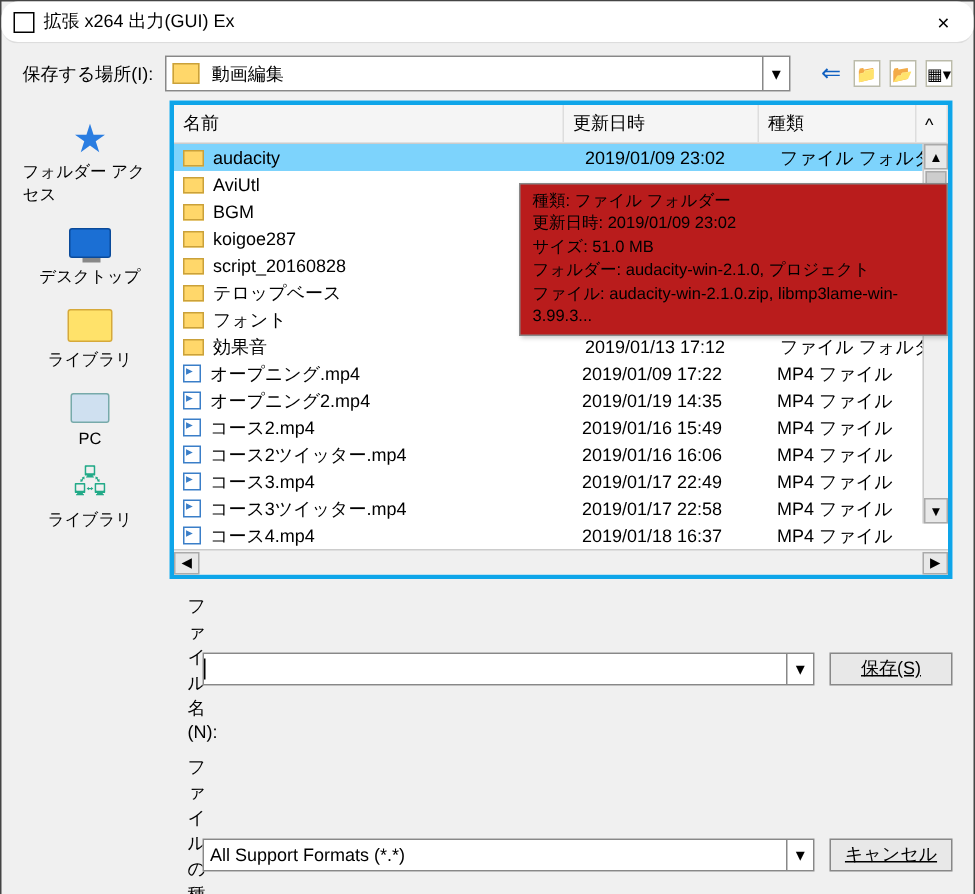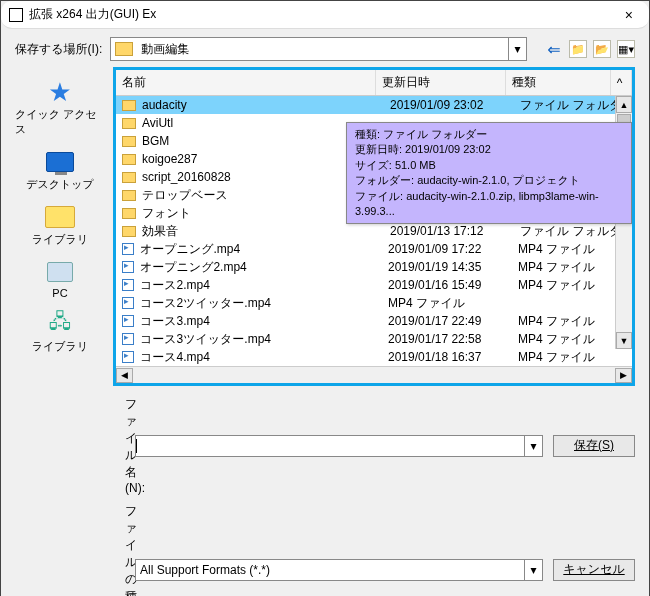--- a/index.html
+++ b/index.html
@@ -35,21 +35,21 @@
 .sort-ind { position:absolute; right:4px; top:0; bottom:0; width:18px; display:flex; align-items:center; justify-content:center; border-left:1px solid #ddd; }
 .file-list { flex:1; overflow:hidden; position:relative; }
 .row { display:flex; align-items:center; font-size:12px; height:18px; padding:0 6px; }
 .row.sel { background:#7dd3fc; }
 .row .ico-f { width:14px; height:11px; background:#ffd76a; border:1px solid #caa13a; margin-right:6px; flex-shrink:0; }
 .row .ico-v { width:12px; height:12px; background:#fff; border:1px solid #3a7ec8; margin-right:6px; flex-shrink:0; position:relative; }
 .row .ico-v:after { content:"▸"; position:absolute; left:1px; top:-2px; font-size:9px; color:#3a7ec8; }
 .row .name { width:248px; overflow:hidden; white-space:nowrap; }
 .row .date { width:130px; }
 .row .type { flex:1; white-space:nowrap; overflow:hidden; }
-.tooltip { position:absolute; left:230px; top:26px; background:#c4b5fd; border:1px solid #888; padding:4px 8px; font-size:11px; line-height:1.4; z-index:5; box-shadow:1px 1px 3px rgba(0,0,0,.2); min-width:270px; }
+.tooltip { position:absolute; left:230px; top:26px; background:#b91c1c; border:1px solid #888; padding:4px 8px; font-size:11px; line-height:1.4; z-index:5; box-shadow:1px 1px 3px rgba(0,0,0,.2); min-width:270px; }
 .hscroll { height:17px; background:#f0f0f0; border-top:1px solid #ccc; display:flex; align-items:center; }
 .hscroll .btn { width:17px; height:15px; border:1px solid #aaa; background:#e8e8e8; display:flex; align-items:center; justify-content:center; font-size:9px; }
 .hscroll .track { flex:1; }
 .vscroll { position:absolute; right:0; top:0; bottom:17px; width:17px; background:#f0f0f0; border-left:1px solid #ccc; display:flex; flex-direction:column; }
 .vscroll .btn { height:17px; border:1px solid #aaa; background:#e8e8e8; display:flex; align-items:center; justify-content:center; font-size:9px; }
 .vscroll .thumb { height:60px; background:#cdcdcd; border:1px solid #aaa; margin:1px; }
 .vscroll .track { flex:1; }
 .form-rows { padding:10px 14px 4px; display:flex; flex-direction:column; gap:8px; }
 .form-row { display:flex; align-items:center; gap:10px; }
 .form-label { width:110px; text-align:left; padding-left:110px; font-size:12px; }
@@ -80,21 +80,21 @@
       <span>📁</span>
       <span>📂</span>
       <span>▦▾</span>
     </div>
   </div>
 
   <div class="body-area">
     <div class="sidebar">
       <div class="side-item">
           <span class="ico ico-star">★</span>
-          <span>クイック アクセス</span>
+          <span>フォルダー アクセス</span>
         </div>
       <div class="side-item">
           <span class="ico">
             <span class="ico-monitor"></span>
           </span>
           <span>デスクトップ</span>
         </div>
       <div class="side-item">
           <span class="ico">
             <span class="ico-folder"></span>
@@ -196,20 +196,21 @@
           </div>
           <div class="row">
             <span class="ico-v"></span>
             <span class="name">コース2.mp4</span>
             <span class="date">2019/01/16 15:49</span>
             <span class="type">MP4 ファイル</span>
           </div>
           <div class="row">
             <span class="ico-v"></span>
             <span class="name">コース2ツイッター.mp4</span>
+            <span class="date">2019/01/16 16:06</span>
             <span class="type">MP4 ファイル</span>
           </div>
           <div class="row">
             <span class="ico-v"></span>
             <span class="name">コース3.mp4</span>
             <span class="date">2019/01/17 22:49</span>
             <span class="type">MP4 ファイル</span>
           </div>
           <div class="row">
             <span class="ico-v"></span>

